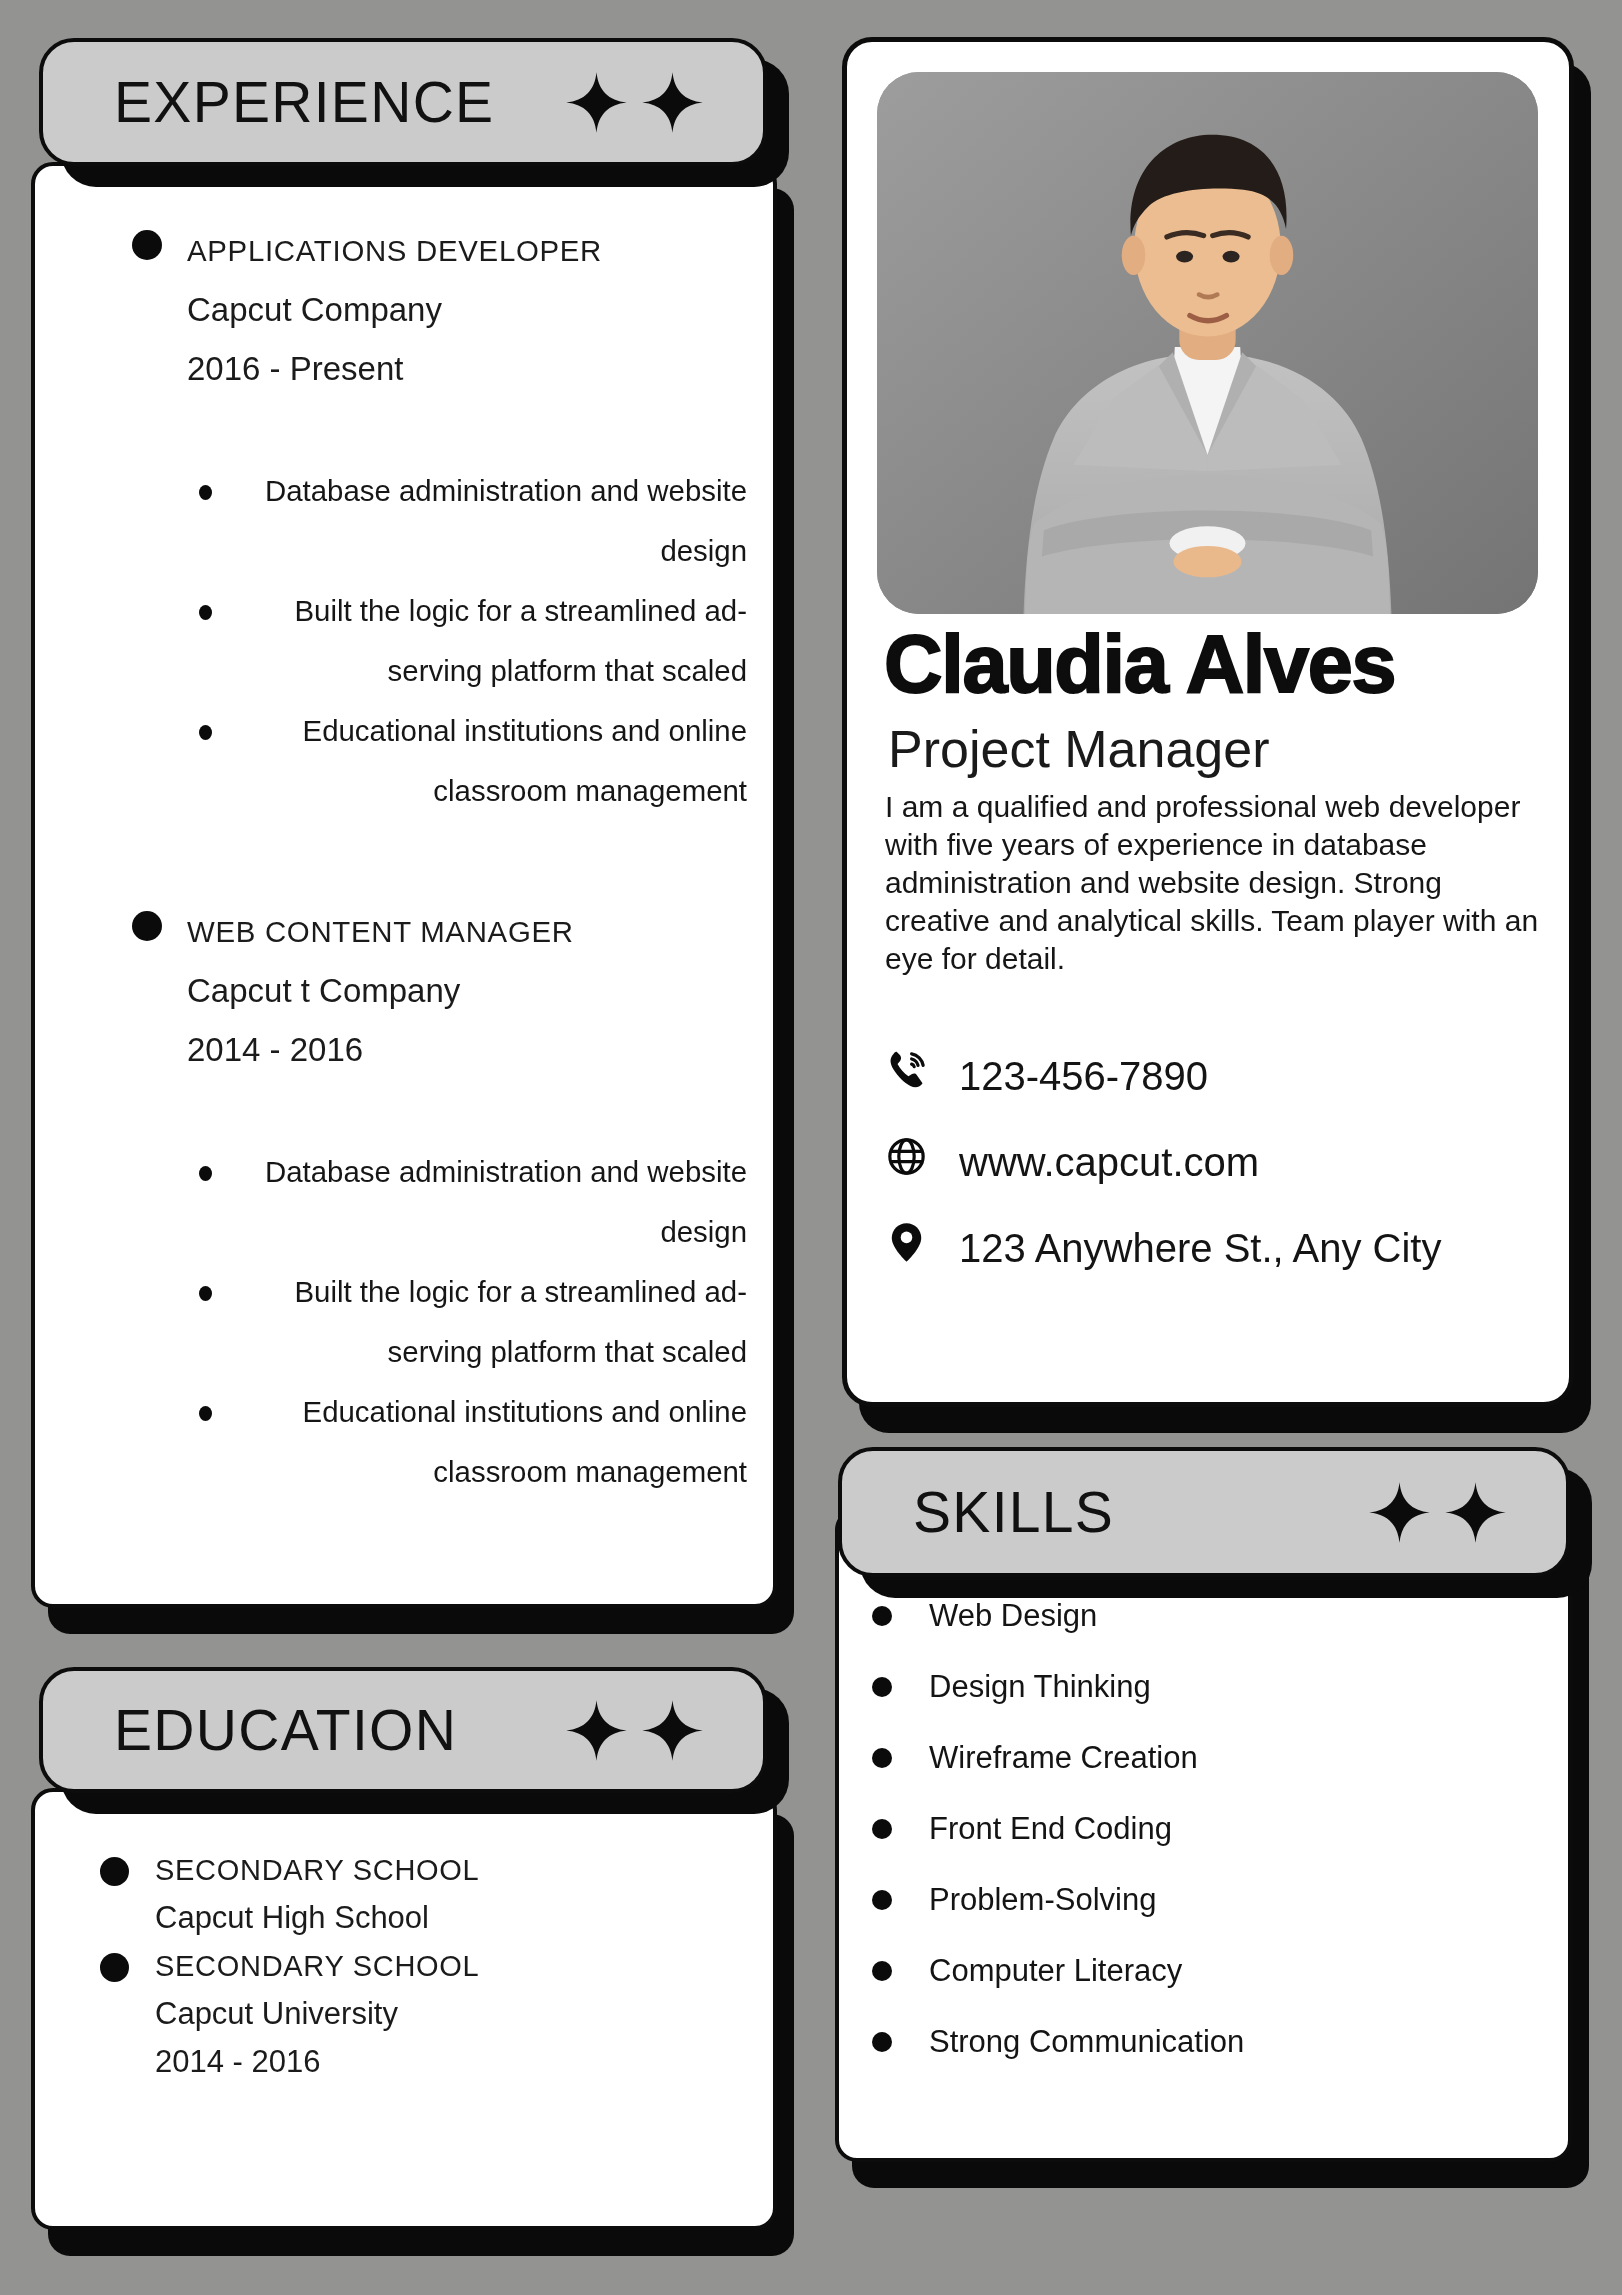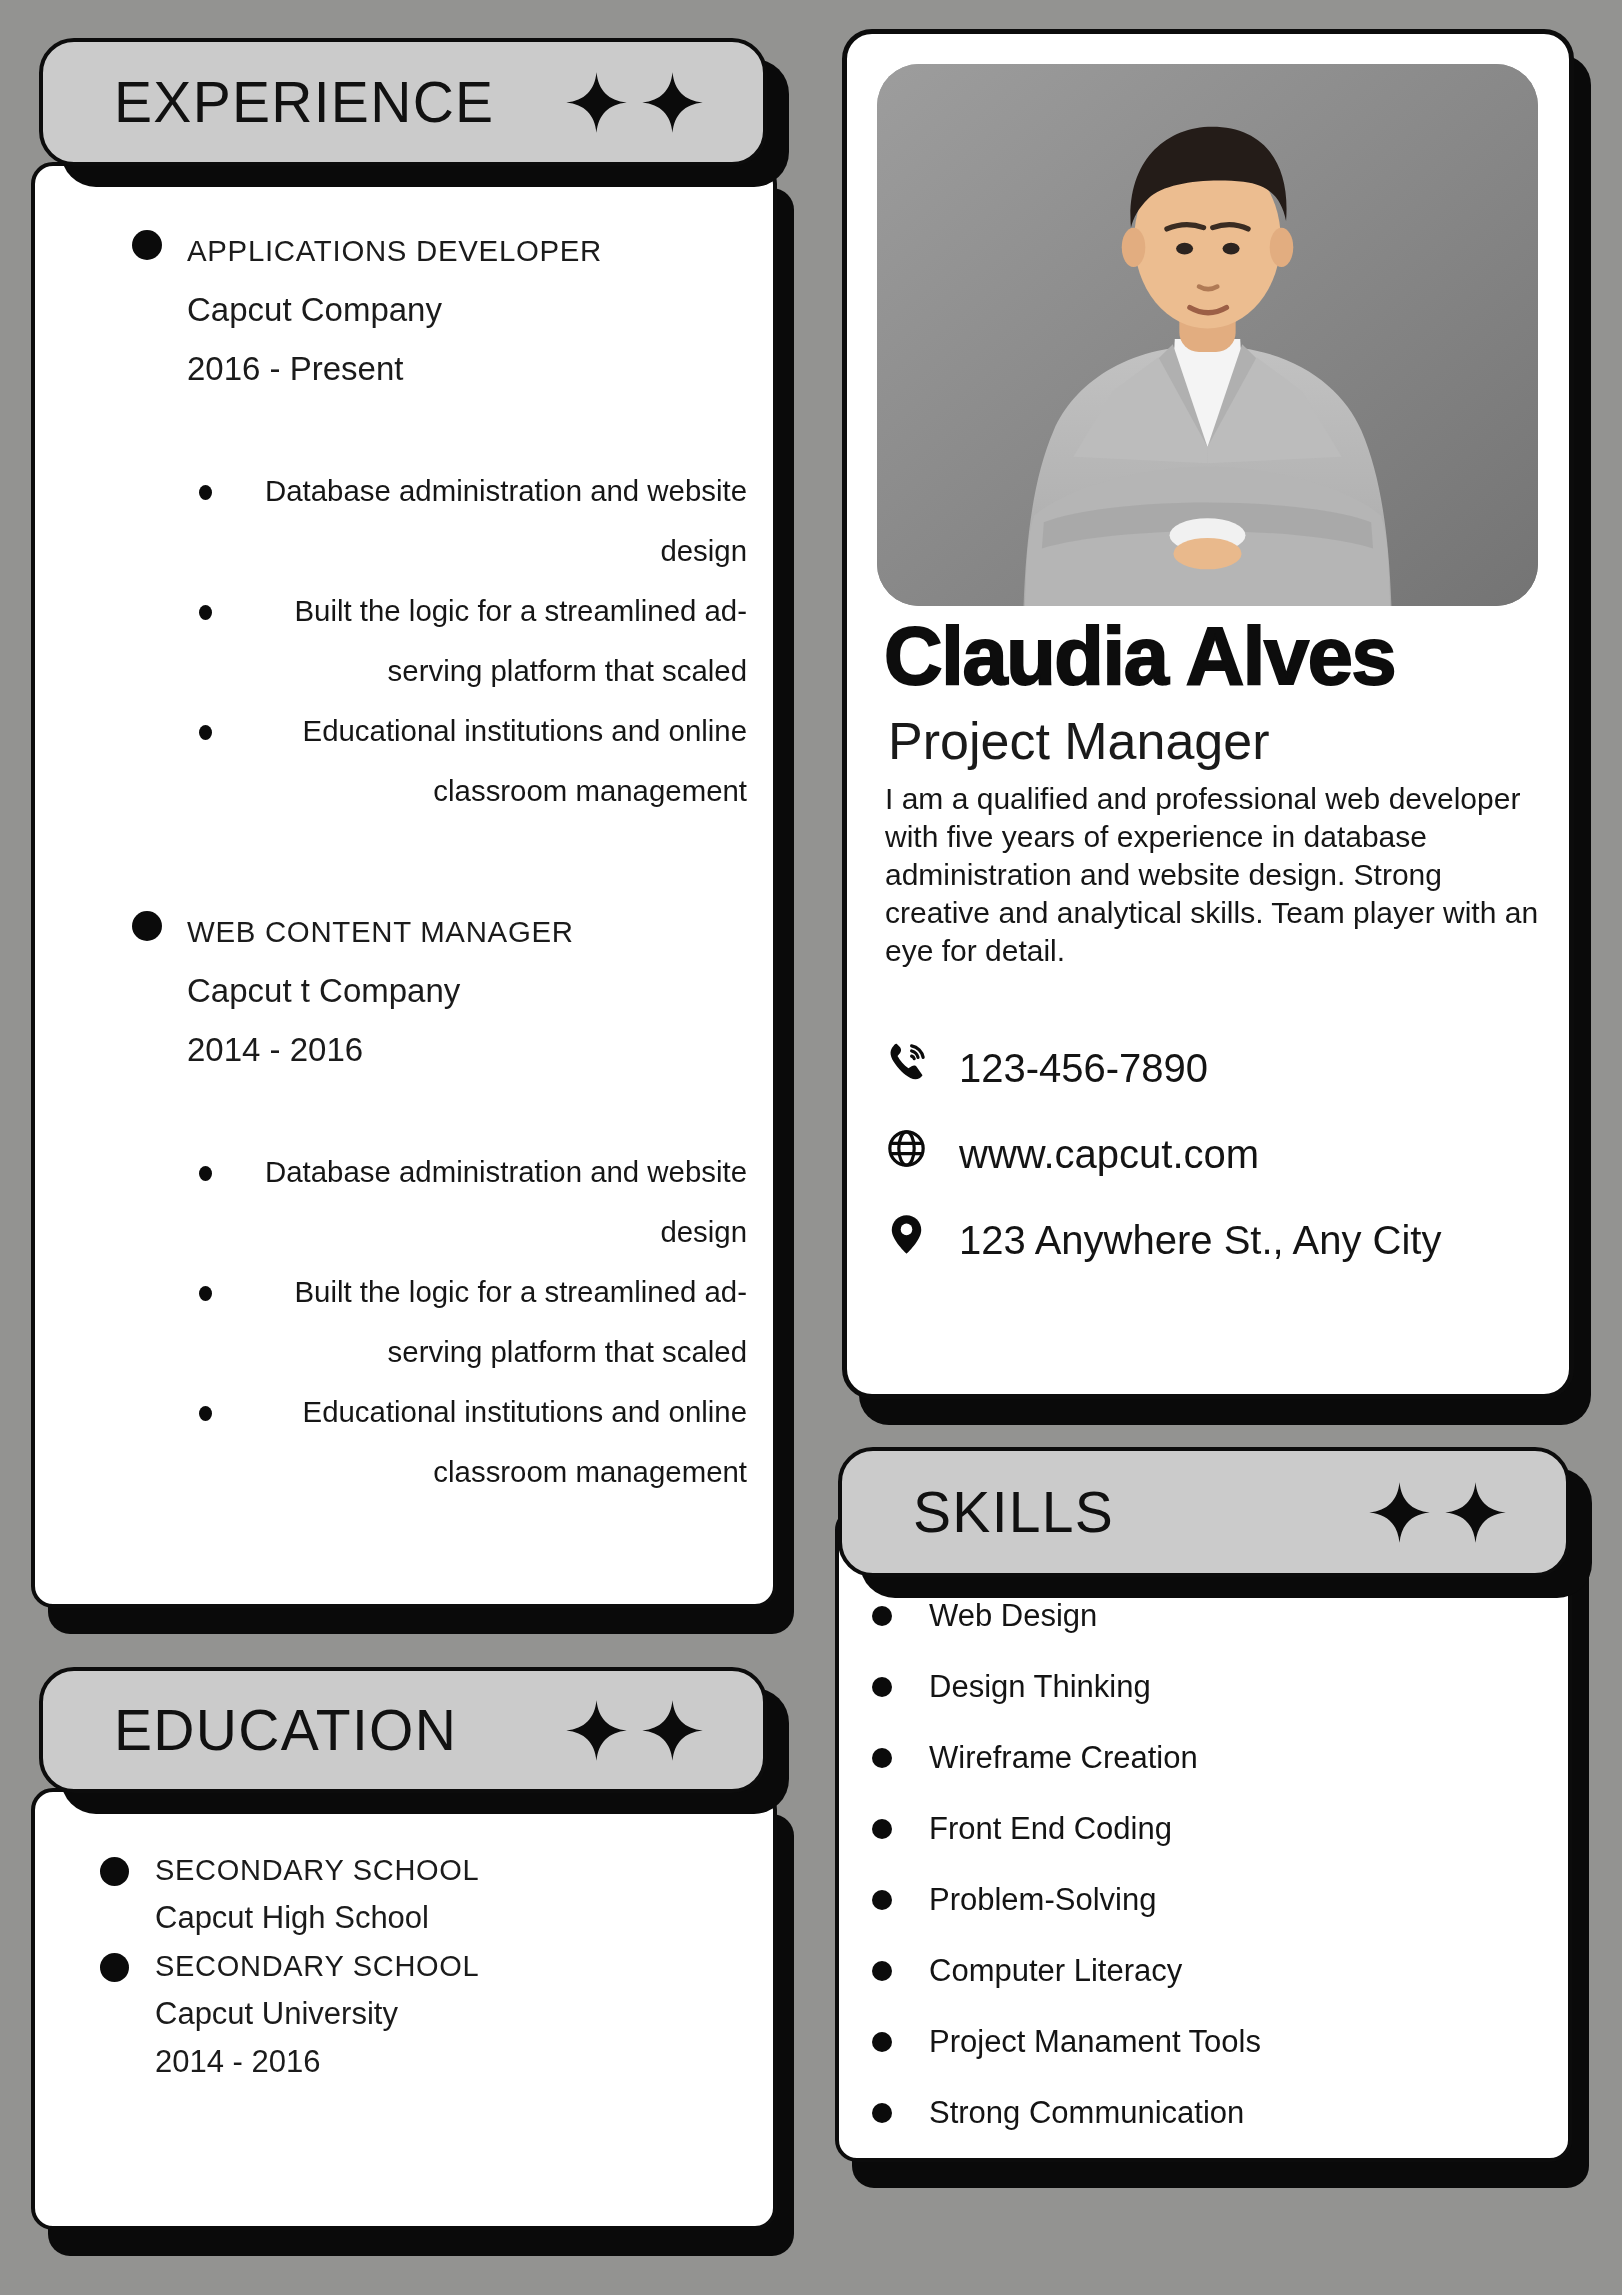--- a/index.html
+++ b/index.html
@@ -63,21 +63,21 @@
 
   .school{position:relative;}
   .school::before{
     content:"";position:absolute;left:-55px;top:10.5px;
     width:29px;height:29px;border-radius:50%;background:#0b0b0b;
   }
   .school-title{font-size:29px;letter-spacing:0.7px;line-height:48px;height:48px;color:#1b1b1b;}
   .school-name,.school-dates{font-size:31px;line-height:48px;height:48px;color:#1b1b1b;}
 
   
-  #profile-card{left:842px;top:29px;width:732px;height:1370px;border-radius:30px;border-width:5.2px;}
+  #profile-card{left:842px;top:37px;width:732px;height:1370px;border-radius:30px;border-width:5.2px;}
   #photo-frame{
     position:absolute;left:30px;top:30px;width:661px;height:542px;
     border-radius:42px;overflow:hidden;
     background:linear-gradient(145deg,#9a9a9a 0%,#8b8b8b 45%,#767676 100%);
   }
   #photo-frame svg{display:block;width:100%;height:100%;}
   #profile-name{
     position:absolute;left:37px;top:576px;width:654px;
     font-size:81px;font-weight:700;letter-spacing:-1.3px;color:#0d0d0d;
     -webkit-text-stroke:2px #0d0d0d;
@@ -276,17 +276,16 @@
   </span>
 </div>
 <div class="card" id="skills-card">
   <ul id="skills-list">
       <li>Web Design</li>
       <li>Design Thinking</li>
       <li>Wireframe Creation</li>
       <li>Front End Coding</li>
       <li>Problem-Solving</li>
       <li>Computer Literacy</li>
-      <li>Project Manament Tools</li>
       <li>Strong Communication</li>
     </ul>
 </div>
 
 
 </body></html>

